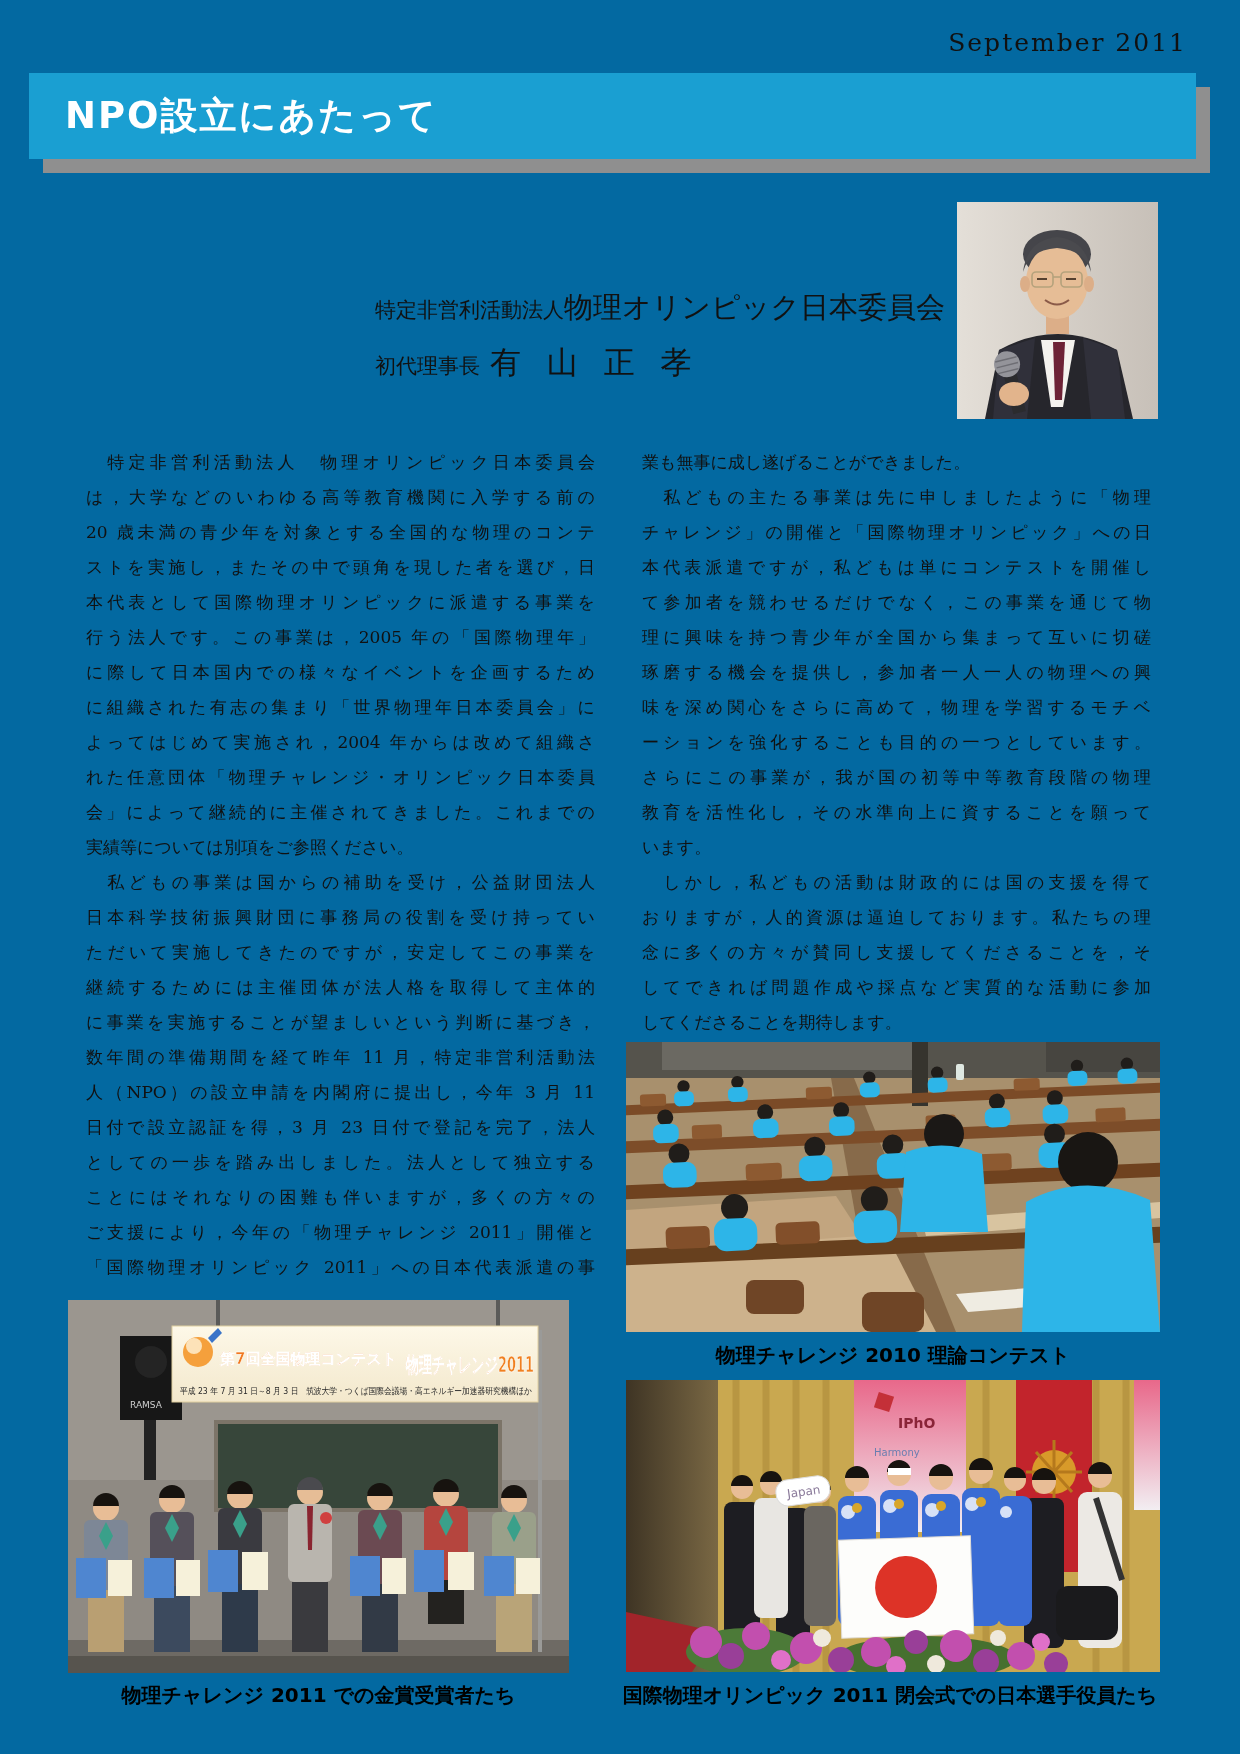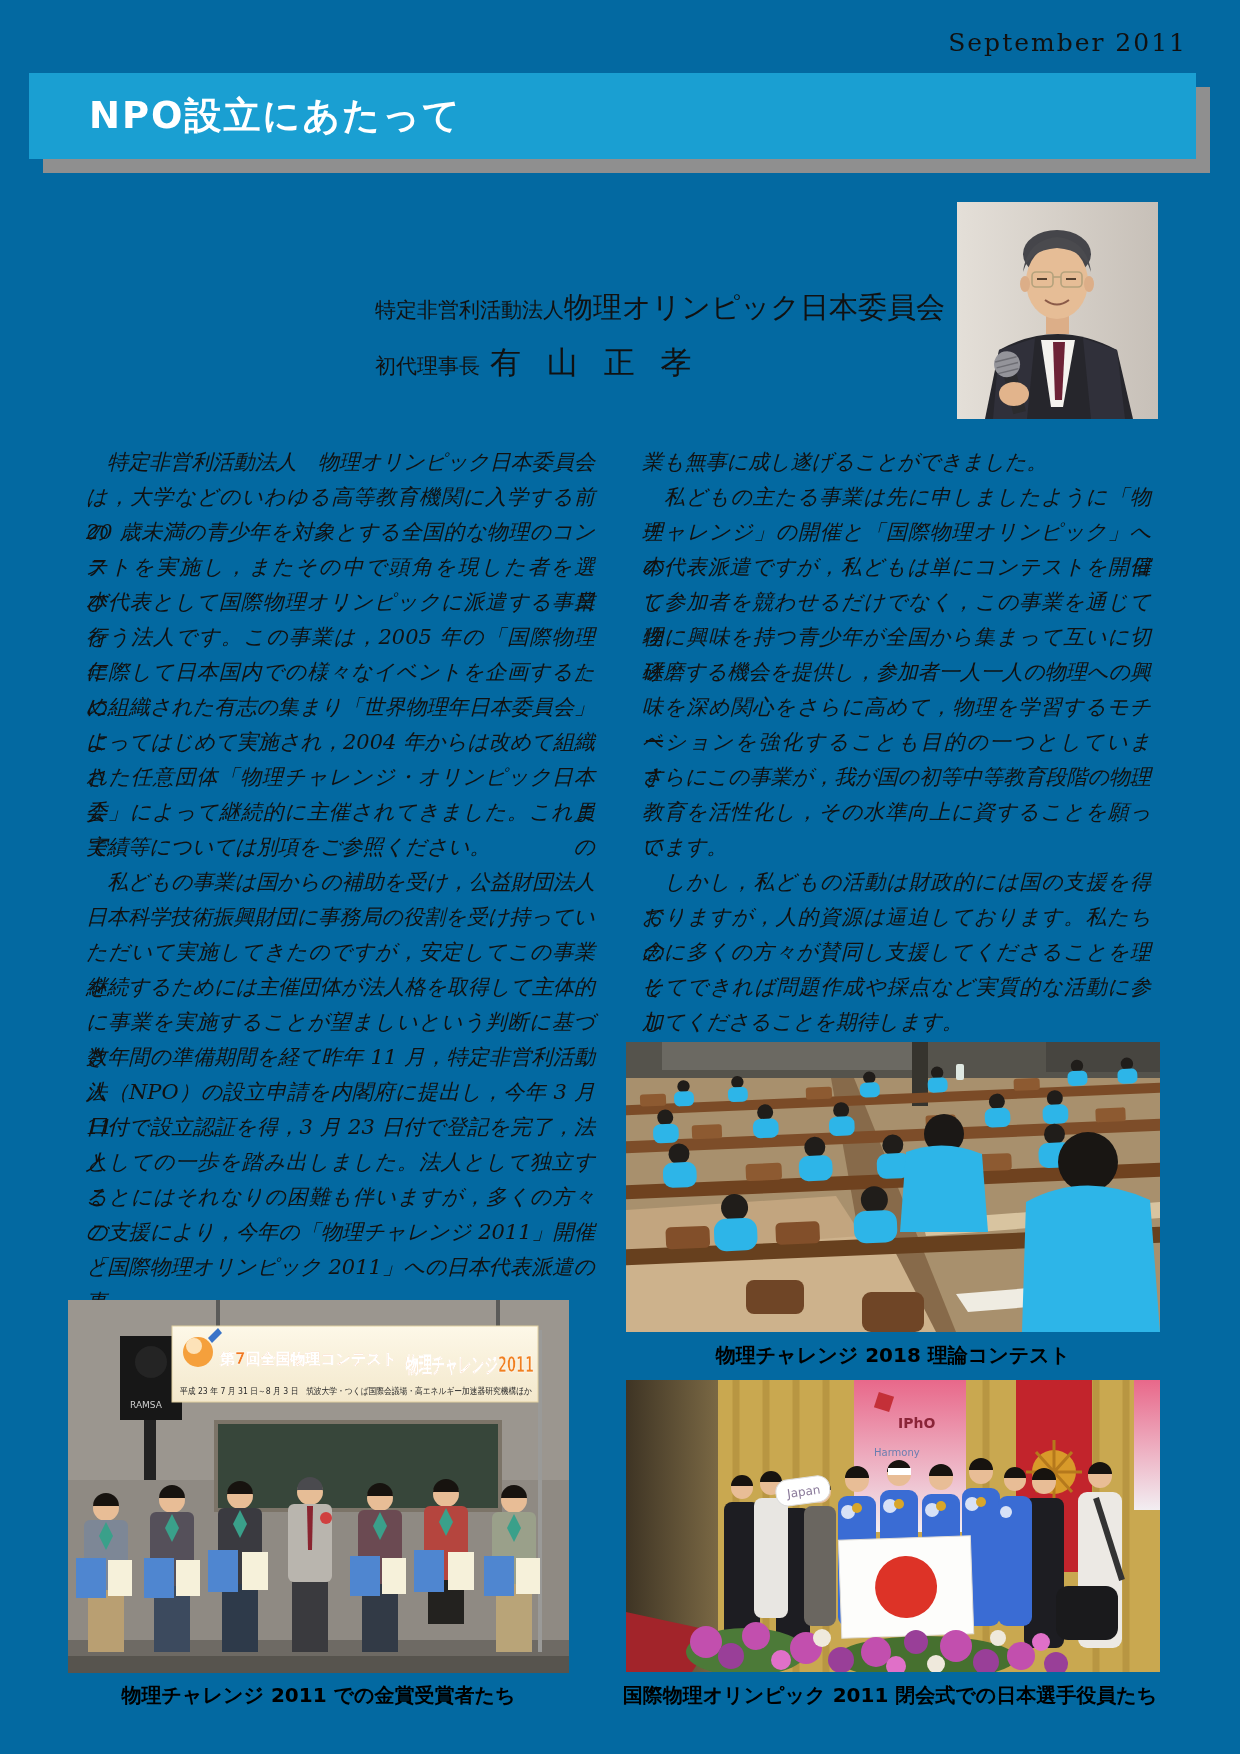--- a/index.html
+++ b/index.html
@@ -1,32 +1,32 @@
 <!DOCTYPE html>
 <html><head>
 <meta charset="utf-8">
 <style>
   html,body{margin:0;padding:0;background:#fff;}
   .page{position:relative;width:1240px;height:1754px;background:#0369a1;overflow:hidden;
         font-family:"DejaVu Serif",serif;color:#111;}
   .date{position:absolute;top:28px;right:53px;font-size:25px;letter-spacing:2px;color:#111;}
   .banner-shadow{position:absolute;left:43px;top:87px;width:1167px;height:86px;background:#8f8f8f;}
   .banner{position:absolute;left:29px;top:73px;width:1167px;height:86px;background:#1a9fd2;}
-  .banner-title{display:block;padding-left:60px;line-height:86px;font-size:37px;font-weight:bold;
+  .banner-title{display:block;padding-left:36px;line-height:86px;font-size:37px;font-weight:bold;
         color:#ffffff;font-family:"DejaVu Sans",sans-serif;letter-spacing:2px;}
   .byline{position:absolute;top:288px;right:295px;text-align:left;white-space:nowrap;}
   .byline .l1 .small{font-size:21px;}
   .byline .l1 .big{font-size:29px;}
   .byline .l2{margin-top:14px;}
   .byline .l2 .small{font-size:21px;margin-right:10px;}
   .byline .l2 .name{font-size:31px;letter-spacing:8px;}
   .col{position:absolute;top:445px;width:509px;}
   .col-left{left:86px;}
   .col-right{left:642px;}
-  .bl{height:35px;line-height:35px;font-size:21px;white-space:nowrap;font-style:italic;}
+  .bl{height:35px;line-height:35px;font-size:17px;white-space:nowrap;}
   .bl.fj{white-space:normal;text-align:justify;text-align-last:justify;text-justify:inter-character;}
   .photo{position:absolute;display:block;}
   .cap{position:absolute;text-align:center;font-family:"DejaVu Sans",sans-serif;
        font-weight:bold;font-size:20px;color:#000;}
   svg text{font-family:"DejaVu Sans",sans-serif;}
 </style>
 </head>
 <body>
 
 <div class="page">
@@ -204,21 +204,21 @@
     <g>
       <circle cx="318" cy="92" r="20" fill="#1b1816"></circle>
       <path d="M280,110 Q318,96 356,112 L362,190 L274,190 Z" fill="#2db5e8"></path>
     </g>
     <g>
       <circle cx="462" cy="120" r="30" fill="#191613"></circle>
       <path d="M400,160 Q458,128 524,158 L534,290 L396,290 Z" fill="#2db5e8"></path>
     </g>
     <rect x="330" y="22" width="8" height="16" rx="2" fill="#dfe8e2"></rect>
   </svg>
-  <div class="cap" style="left:626px;top:1342px;width:534px">物理チャレンジ 2018 理論コンテスト</div>
+  <div class="cap" style="left:626px;top:1342px;width:534px">物理チャレンジ 2010 理論コンテスト</div>
 
   <svg class="photo" style="left:68px;top:1300px" width="501" height="373" viewBox="0 0 501 373">
     <defs>
       <linearGradient id="aban" x1="0" y1="0" x2="0" y2="1">
         <stop offset="0" stop-color="#fdf8e8"></stop>
           <stop offset="1" stop-color="#f3e8cc"></stop>
       </linearGradient>
     </defs>
     <rect width="501" height="373" fill="#9b968f"></rect>
     <rect y="180" width="501" height="160" fill="#8f8a83"></rect>

